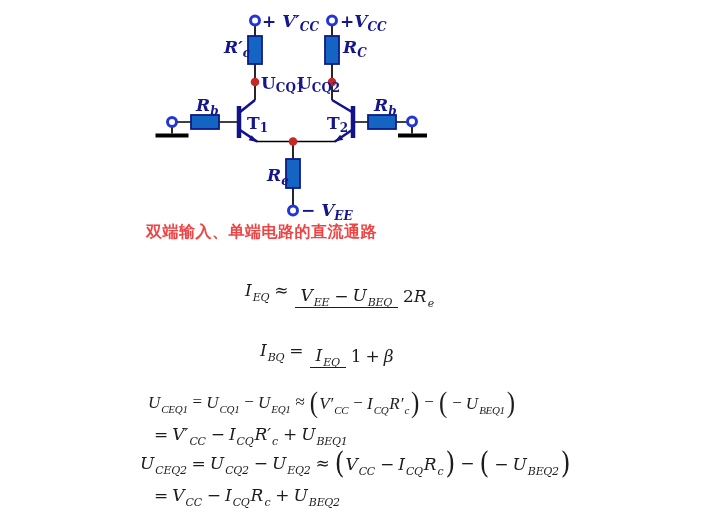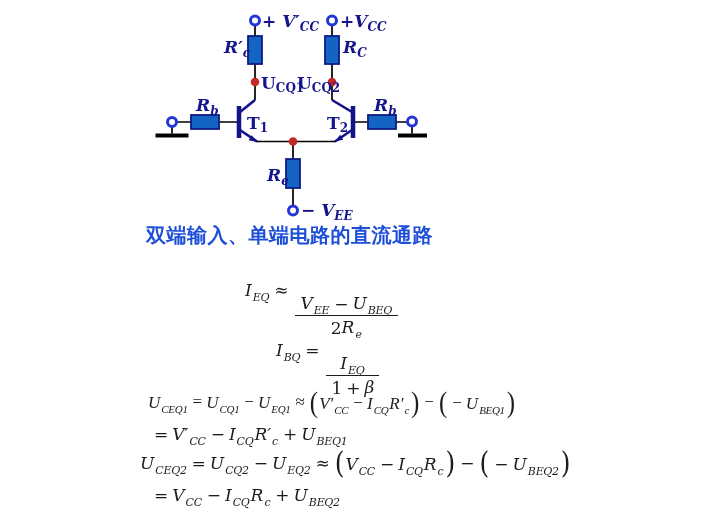--- a/index.html
+++ b/index.html
@@ -14,38 +14,38 @@
     font-family:"DejaVu Serif","Liberation Serif",serif;
     font-size:17px; font-weight:bold; font-style:italic; fill:#15158c;
   }
   .upright { font-style:normal; }
   .svgsub { font-size:12px; font-weight:bold; }
 
   
   .title {
     position:absolute; left:146px; top:222px;
     font-family:"DejaVu Sans","Liberation Sans",sans-serif;
-    font-size:20px; font-weight:bold; color:#1d4ed8; letter-spacing:0.5px;
+    font-size:16px; font-weight:bold; color:#ef4444; letter-spacing:0.5px;
     white-space:nowrap;
   }
 
   
   .fline {
     position:absolute; display:flex; 
     color:#1c1c1c; font-size:17px; white-space:nowrap;
   }
   .tok { display:inline-block; line-height:1.25; }
   .mvar { font-style:italic; }
   .mnum, .mop { font-style:normal; }
   .mop { margin:0 4px; display:inline-block; }
   .msub {
     font-size:11px; font-style:italic; position:relative; top:5px;
     margin-left:1px; margin-right:1px; letter-spacing:-0.3px;
   }
-  .frac { display:inline-flex; flex-direction:column; margin:12px 3px; }
+  .frac { display:inline-flex; flex-direction:row; margin:4px 3px; }
   .frac .fnum, .frac .fden {
     display:flex; align-items:center; justify-content:center; padding:1px 5px;
   }
   .frac .fnum { border-bottom:1.5px solid #1c1c1c; }
   .pgroup { display:inline-flex; align-items:center; }
   .paren {
     font-style:normal; font-size:25px; line-height:0.9;
     transform:scaleY(1.18); margin:0 1px; font-weight:400;
   }
 </style>
@@ -148,21 +148,21 @@
           <span class="tok"><span class="mvar">V</span><span class="msub">EE</span></span>
           <span class="mop">−</span>
           <span class="tok"><span class="mvar">U</span><span class="msub">BEQ</span></span>
         </span>
         <span class="fden">
           <span class="mnum">2</span>
           <span class="tok"><span class="mvar">R</span><span class="msub">e</span></span>
         </span>
       </span>
     </div>
-  <div class="fline" style="left:276px; top:340px;">
+  <div class="fline" style="left:260px; top:340px;">
       <span class="tok"><span class="mvar">I</span><span class="msub">BQ</span></span>
       <span class="mop">=</span>
       <span class="frac">
         <span class="fnum">
           <span class="tok"><span class="mvar">I</span><span class="msub">EQ</span></span>
         </span>
         <span class="fden">
           <span class="mnum">1</span>
           <span class="mop">+</span>
           <span class="tok"><span class="mvar">β</span></span>

